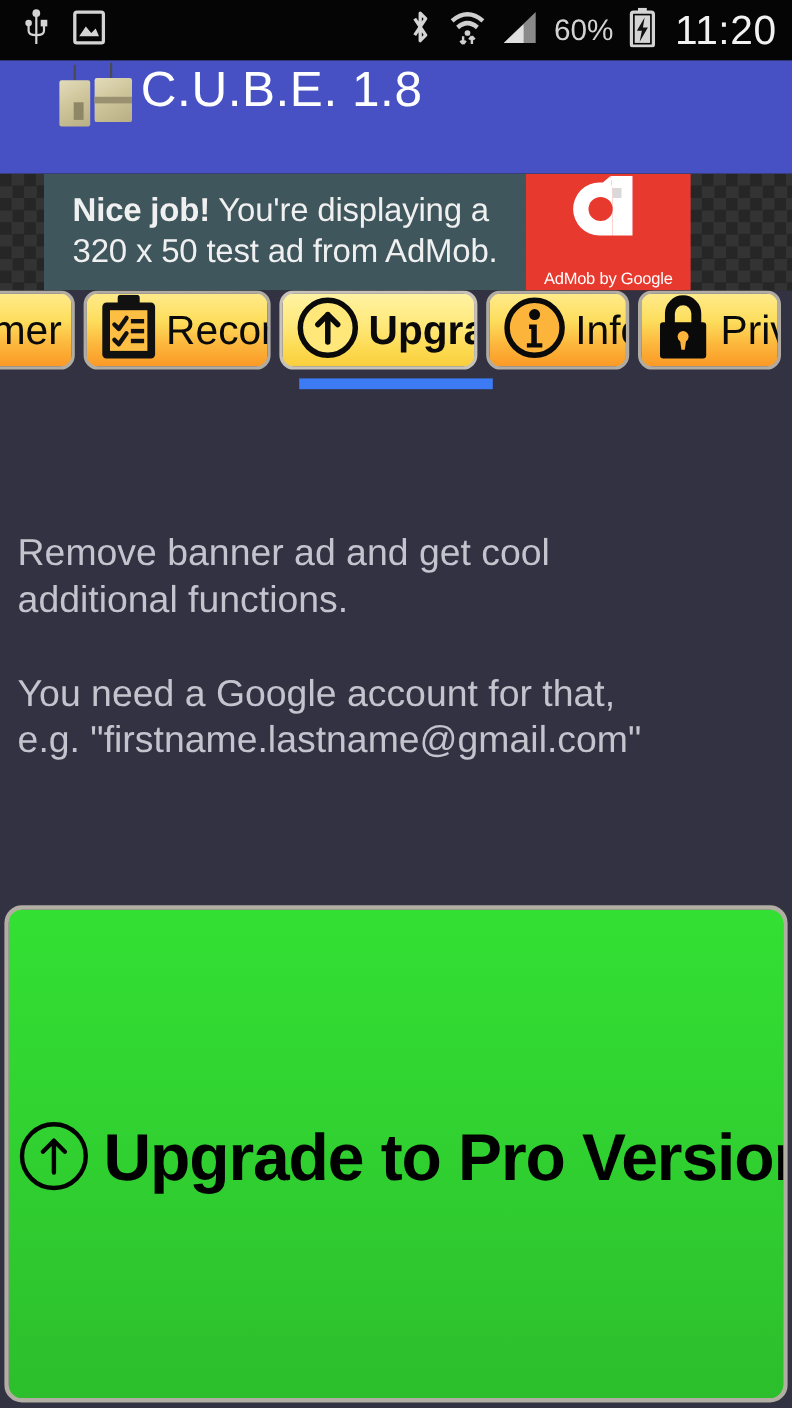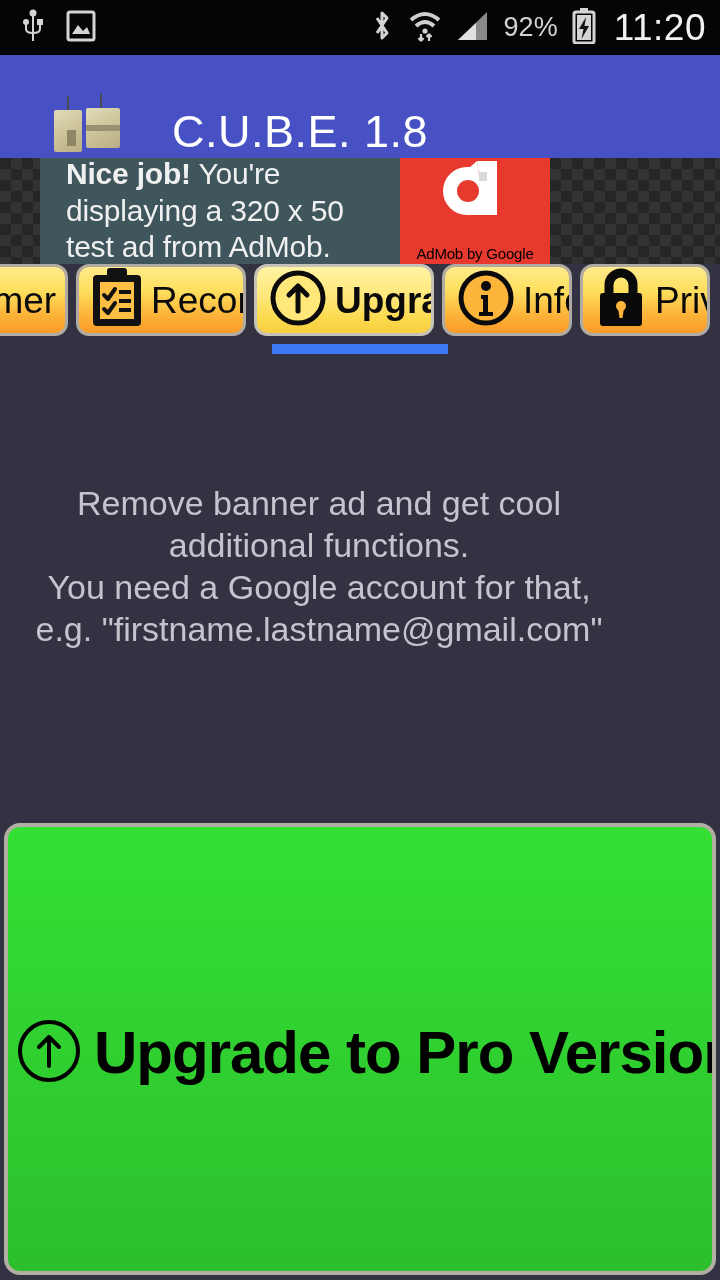--- a/index.html
+++ b/index.html
@@ -46,23 +46,22 @@
     line-height: 1;
   }
 
   
   #title-bar {
     position: absolute;
     top: 55px; left: 0;
     width: 720px; height: 103px;
     background: #4751c4;
     display: flex;
-    align-items: flex-end;
+    align-items: flex-start;
     padding-left: 48px;
-    gap: 44px;
   }
   #app-icon {
     position: relative;
     width: 76px; height: 66px;
     flex: none;
   }
   .cube-block {
     position: absolute;
     background: linear-gradient(150deg, #e3dcba 0%, #cfc69c 45%, #b9ae84 100%);
     border-radius: 2px;
@@ -103,21 +102,21 @@
     top: 158px; left: 0;
     width: 720px; height: 106px;
     background-color: #2a2a2a;
     background-image:
       repeating-conic-gradient(#333333 0% 25%, #262626 0% 50%);
     background-size: 22px 22px;
   }
   #ad-banner {
     position: absolute;
     left: 40px; top: 0;
-    width: 510px; height: 106px;
+    width: 588px; height: 106px;
     display: flex;
     overflow: hidden;
   }
   #ad-text-pane {
     flex: 1;
     background: #3f565d;
     display: flex;
     align-items: center;
     padding: 0 18px 0 26px;
   }
@@ -133,21 +132,21 @@
     background: #e8392e;
     position: relative;
     display: flex;
     flex-direction: column;
     align-items: center;
     justify-content: center;
     padding-bottom: 6px;
   }
   #admob-mark { display: block; margin-top: 4px; }
   #ad-logo-caption {
-    color: #000000;
+    color: #ffffff;
     font-size: 15px;
     margin-top: 20px;
     letter-spacing: -0.2px;
     white-space: nowrap;
   }
 
   
   #tab-strip {
     position: absolute;
     top: 264px; left: 0;
@@ -194,27 +193,26 @@
   #tab-records  { width: 170px; }
   #tab-upgrade  { width: 180px; }
   #tab-info     { width: 130px; }
   #tab-privacy  { width: 130px; }
 
   
   #content-copy {
     position: absolute;
     top: 482px; left: 0;
     width: 638px;
-    text-align: center;
     color: #c4c4ce;
     font-size: 34px;
     line-height: 1.24;
     padding: 0 16px;
   }
-  #copy-para-2 { }
+  #copy-para-2 { margin-top: 44px; }
 
   
   #upgrade-button {
     position: absolute;
     left: 4px; top: 823px;
     width: 712px; height: 452px;
     border-radius: 16px;
     border: 4px solid #b3aea4;
     background: linear-gradient(180deg, #33e033 0%, #31d531 35%, #2fc92f 72%, #2cbe2c 100%);
     display: flex;
@@ -275,21 +273,21 @@
           <path d="M13 25 L13 32 M13 32 L10.5 29 M13 32 L15.5 29" stroke="#cfcfcf" stroke-width="2.2" fill="none"></path>
           <path d="M21 32 L21 25 M21 25 L18.5 28 M21 25 L23.5 28" stroke="#cfcfcf" stroke-width="2.2" fill="none"></path>
         </svg>
       </span>
       <span class="sb-icon">
         <svg width="34" height="32" viewBox="0 0 34 32">
           <path d="M31 2 L31 30 L2 30 Z" fill="#8a8a8a"></path>
           <path d="M20 13 L20 30 L2 30 Z" fill="#e0e0e0"></path>
         </svg>
       </span>
-      <span class="sb-batt-text">92%</span>
+      <span class="sb-batt-text">60%</span>
       <span class="sb-icon">
         <svg width="24" height="36" viewBox="0 0 24 36">
           <rect x="8" y="0" width="8" height="4" fill="#d4d4d4"></rect>
           <rect x="2" y="4" width="20" height="31" rx="2" fill="none" stroke="#d4d4d4" stroke-width="3"></rect>
           <rect x="5" y="7" width="14" height="25" fill="#d4d4d4"></rect>
           <path d="M14 9 L7 21 L11.5 21 L9.5 31 L17 18 L12.5 18 Z" fill="#111111"></path>
         </svg>
       </span>
       <span class="sb-clock">11:20</span>
     </div>

